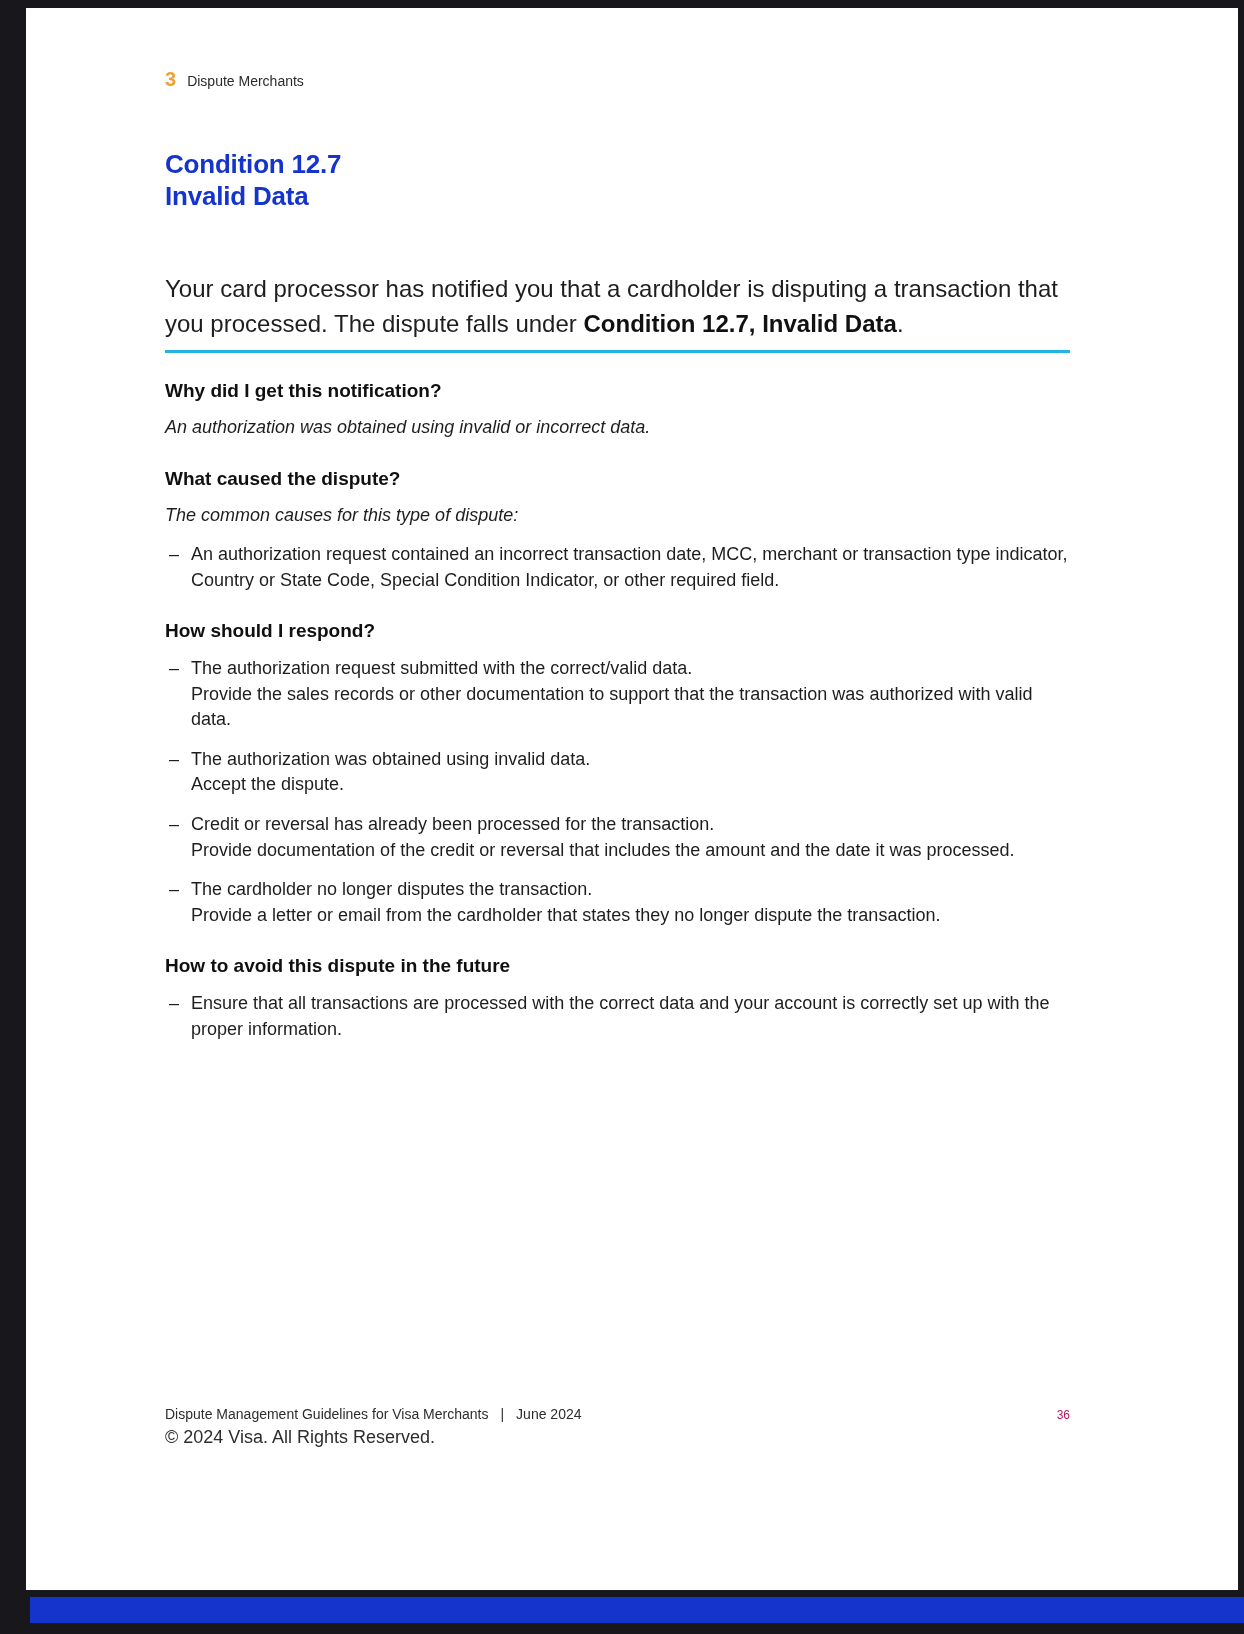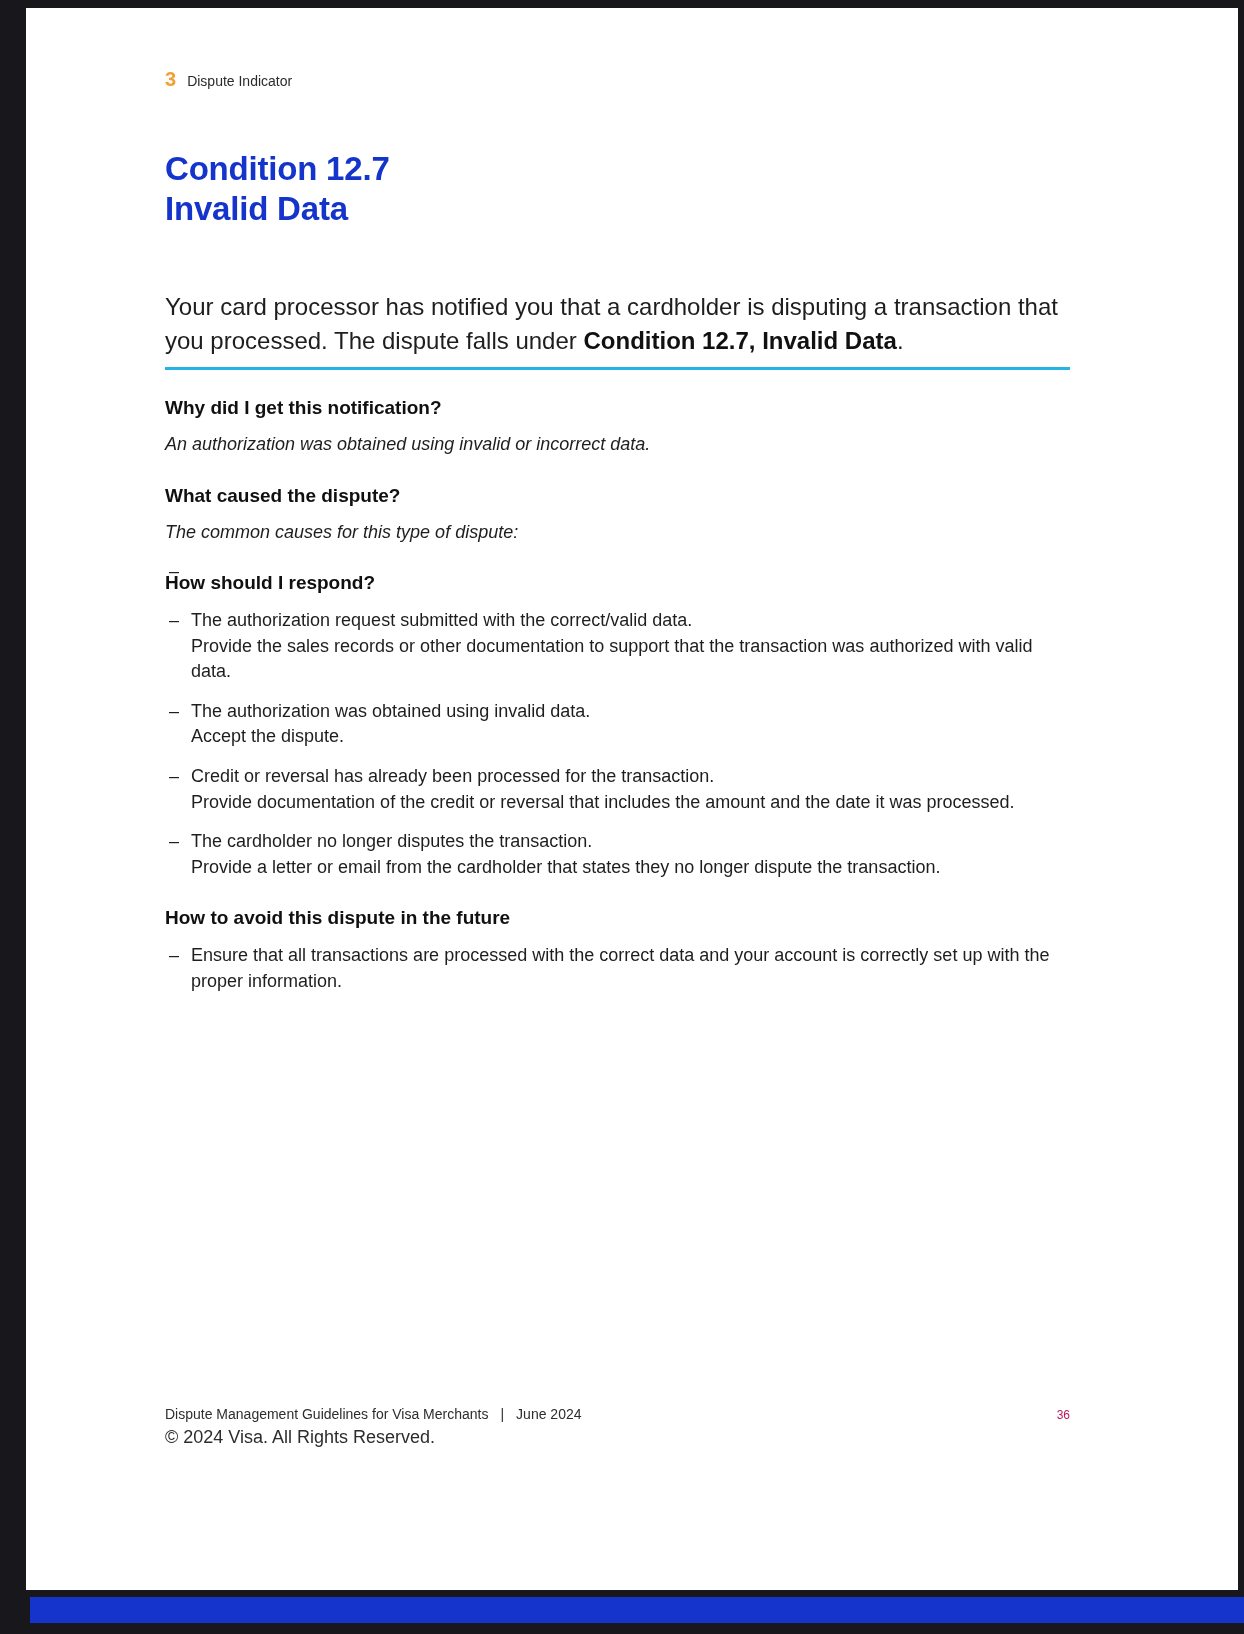--- a/index.html
+++ b/index.html
@@ -27,21 +27,21 @@
   }
   .eyebrow .num{
     color:#f0a135;font-size:20px;font-weight:700;
   }
   .eyebrow .lbl{
     color:#2b2b2b;font-size:14px;
   }
   h1.title{
     margin:58px 0 0 0;
     color:#1434cb;
-    font-size:33px;line-height:1.22;font-weight:700;
+    font-size:26px;line-height:1.22;font-weight:700;
     letter-spacing:-0.2px;
   }
   .intro{
     margin-top:60px;
     font-size:24px;line-height:1.43;color:#1e1e1e;
   }
   .intro b{font-weight:700;color:#111;}
   .rule{
     margin-top:9px;
     height:3px;width:100%;
@@ -97,21 +97,21 @@
   }
 </style>
 </head>
 <body>
 
 <div class="page">
   <div class="content">
 
     <div class="eyebrow">
       <span class="num">3</span>
-      <span class="lbl">Dispute Indicator</span>
+      <span class="lbl">Dispute Merchants</span>
     </div>
 
     <h1 class="title">
       <span>Condition 12.7</span><br>
       <span>Invalid Data</span>
     </h1>
 
     <div class="intro">
       <span>Your card processor has notified you that a cardholder is disputing a transaction that you processed. The dispute falls under </span><b>Condition 12.7, Invalid Data</b><span>.</span>
     </div>
@@ -119,20 +119,21 @@
     <div class="rule"></div>
 
     <h2 class="sec">Why did I get this notification?</h2>
     <p class="para">An authorization was obtained using invalid or incorrect data.</p>
 
     <h2 class="sec">What caused the dispute?</h2>
     <p class="para">The common causes for this type of dispute:</p>
     <ul class="dashlist">
       <li>
         <span class="dash">–</span>
+        <span>An authorization request contained an incorrect transaction date, MCC, merchant or transaction type indicator, Country or State Code, Special Condition Indicator, or other required field.</span>
       </li>
     </ul>
 
     <h2 class="sec">How should I respond?</h2>
     <ul class="dashlist">
       <li>
         <span class="dash">–</span>
         <span>The authorization request submitted with the correct/valid data.</span><br>
         <span>Provide the sales records or other documentation to support that the transaction was authorized with valid data.</span>
       </li>

